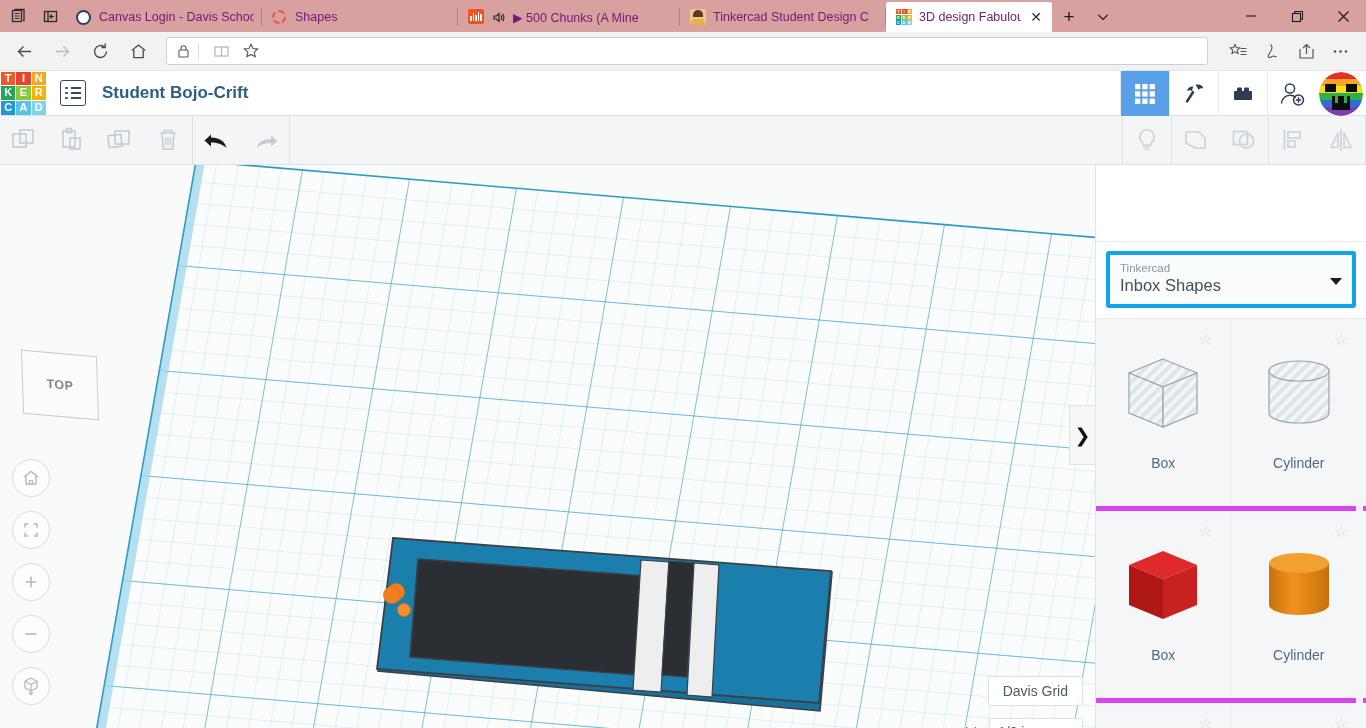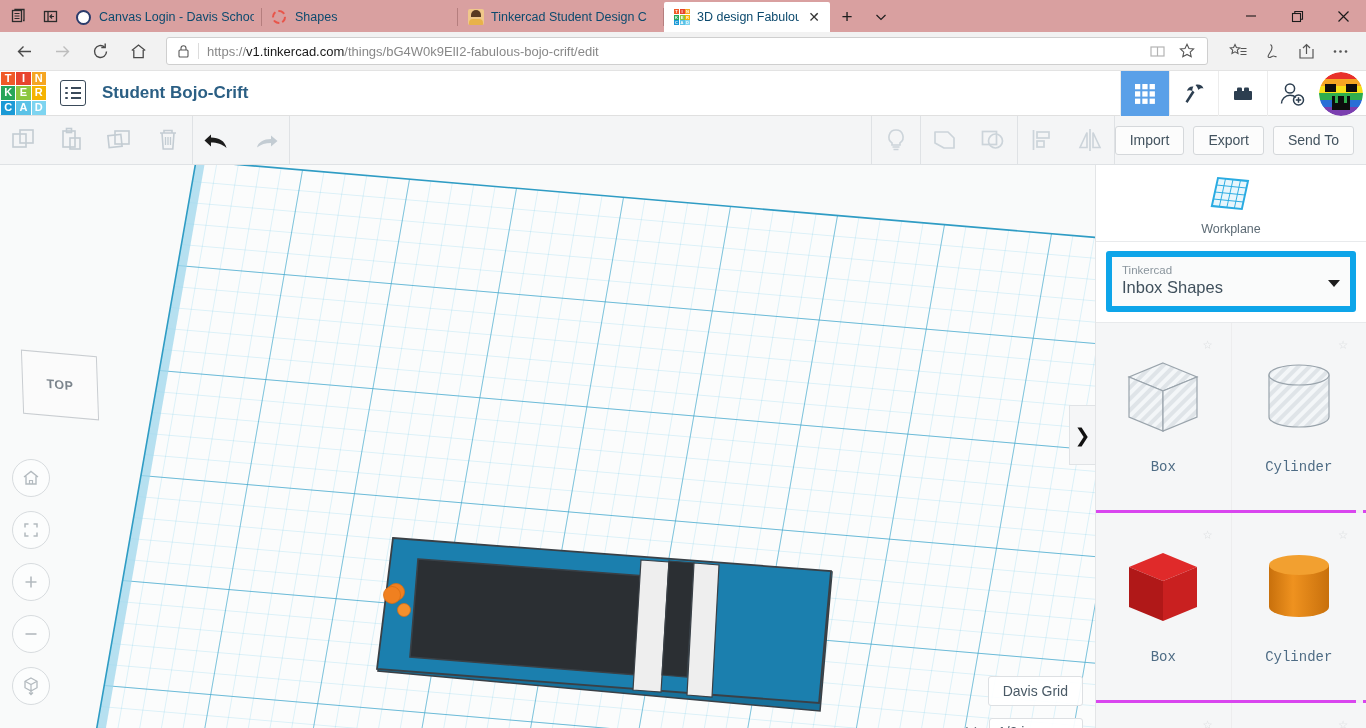--- a/index.html
+++ b/index.html
@@ -37,21 +37,21 @@
   .tab.t-sc     { width: 222px; }
   .tab.t-tink   { width: 206px; }
   .tab.t-active { width: 166px; background: #ffffff; border-radius: 2px 2px 0 0; }
   .tab:not(.t-active)::after {
     content: ""; position: absolute; right: 0; top: 6px; bottom: 6px;
     width: 1px; background: rgba(90,40,40,.28);
   }
   .tab-favicon { width: 16px; height: 16px; flex: 0 0 16px; position: relative; }
   .tab-title {
     flex: 1; white-space: nowrap; overflow: hidden;
-    font-size: 12.5px; color: #0c4a6e;
+    font-size: 12.5px; color: #701a75;
   }
   .tab-close { width: 16px; flex: 0 0 16px; text-align: center; font-size: 14px; color: #333; line-height: 1; }
   .tb-newtab, .tb-tablist {
     width: 34px; height: 30px; display: flex; align-items: center; justify-content: center;
     color: #1e1e1e;
   }
   .winbtns { display: flex; align-items: center; height: 32px; }
   .winbtn {
     width: 46px; height: 32px; display: flex; align-items: center; justify-content: center;
     color: #1b1b1b;
@@ -241,35 +241,35 @@
     border-left: 1px solid #e3e5e7; display: flex; flex-direction: column;
   }
   .rp-tools {
     height: 77px; display: flex; align-items: center; justify-content: space-around;
     padding: 6px 28px 0; border-bottom: 1px solid #e8eaec;
   }
   .rp-tool { display: flex; flex-direction: column; align-items: center; gap: 6px; width: 84px; }
   .rp-tool-label { font-size: 12.5px; color: #5c6a74; }
   .rp-select-wrap { padding: 9px 10px 10px; }
   .rp-select {
-    border: 6px solid #0ea5e9; border-radius: 3px; background: #fafbfb;
+    border: 4px solid #0ea5e9; border-radius: 3px; background: #fafbfb;
     padding: 7px 10px 9px; position: relative;
   }
   .rp-select .sub { font-size: 11.5px; color: #8a959d; margin-bottom: 2px; }
   .rp-select .main-txt { font-size: 16.5px; color: #41515d; }
   .rp-caret {
     position: absolute; right: 10px; top: 50%; margin-top: -2px;
     width: 0; height: 0; border-left: 6px solid transparent;
     border-right: 6px solid transparent; border-top: 7px solid #1d1d1d;
   }
   .rp-grid {
     flex: 1; overflow: hidden; position: relative;
     border-top: 1px solid #e8eaec; background: #fbfbfb;
   }
-  .shape-row { display: flex; border-bottom: 3px solid #d946ef; font-family: Liberation Mono, monospace; }
+  .shape-row { display: flex; border-bottom: 5px solid #d946ef; }
   .shape-cell {
     flex: 1; height: 187px; display: flex; flex-direction: column;
     align-items: center; justify-content: flex-start; padding-top: 16px;
     position: relative; background: #f5f6f7;
   }
   .shape-cell + .shape-cell { border-left: 1px solid #ededee; }
   .shape-art { height: 118px; display: flex; align-items: center; justify-content: center; }
   .shape-name { font-size: 14px; color: #4e6c85; margin-top: 2px; }
   .shape-star { position: absolute; right: 18px; top: 11px; color: #d9dcde; }
   .rp-scrollbar {
@@ -310,20 +310,38 @@
       <div class="tab-title">Canvas Login - Davis Schoo</div>
     </div>
 
     <div class="tab t-inbox">
       <div class="tab-favicon">
           <div class="fav-inbox"></div>
         </div>
       <div class="tab-title">Shapes</div>
     </div>
 
+    <div class="tab t-sc">
+      <div class="tab-favicon">
+        <div class="fav-sc">
+            <i style="height:5px"></i>
+            <i style="height:8px"></i>
+            <i style="height:6px"></i>
+            <i style="height:9px"></i>
+            <i style="height:7px"></i>
+          </div>
+      </div>
+      <div class="tb-iconbtn" style="width:15px;height:15px">
+        <svg width="15" height="15" viewBox="0 0 15 15">
+            <path d="M3 6h2.5L8 3.5v8L5.5 9H3z" fill="none" stroke="#1f1f1f" stroke-width="1.1"></path>
+            <path d="M9.8 5.3a3 3 0 010 4.4M11.4 3.9a5 5 0 010 7.2" fill="none" stroke="#1f1f1f" stroke-width="1.1"></path>
+          </svg>
+      </div>
+      <div class="tab-title">▶ 500 Chunks (A Mine</div>
+    </div>
 
     <div class="tab t-tink">
       <div class="tab-favicon">
           <div class="fav-person"></div>
         </div>
       <div class="tab-title">Tinkercad Student Design C</div>
     </div>
 
     <div class="tab t-active">
       <div class="tab-favicon">
@@ -395,21 +413,20 @@
   </div>
 
   <div class="urlbar">
     <div class="lock-icon">
       <svg width="13" height="15" viewBox="0 0 13 15">
           <rect x="2" y="6" width="9" height="7" rx="1" fill="none" stroke="#5a5a5a" stroke-width="1.1"></rect>
           <path d="M4 6V4.3a2.5 2.5 0 015 0V6" fill="none" stroke="#5a5a5a" stroke-width="1.1"></path>
         </svg>
     </div>
     <div class="url-sep"></div>
-    <div class="url-text">https://<b>v1.</b><i>tinkercad.com</i><span>/things/bG4W0k9ElI2-fabulous-bojo-crift/edit</span></div>
     <div class="url-right">
       <div class="url-icbtn">
         <svg width="17" height="17" viewBox="0 0 17 17">
             <rect x="2" y="4" width="13" height="9" fill="none" stroke="#b4b4b4" stroke-width="1.2"></rect>
             <path d="M8.5 4v9" stroke="#b4b4b4" stroke-width="1.2"></path>
           </svg>
       </div>
       <div class="url-icbtn">
         <svg width="18" height="18" viewBox="0 0 18 18">
             <path d="M9 2.2l2 4.3 4.6.5-3.4 3.1 1 4.6L9 12.4l-4.2 2.3 1-4.6L2.4 7l4.6-.5z" fill="none" stroke="#555" stroke-width="1.1"></path>
@@ -598,25 +615,20 @@
   </div>
   <div class="tool">
     <svg width="30" height="28" viewBox="0 0 30 28">
         <path d="M15 3v22" stroke="#ccd4da" stroke-width="1.7"></path>
         <path d="M12 6.5L5 21.5h7z" fill="none" stroke="#ccd4da" stroke-width="1.6"></path>
         <path d="M18 6.5l7 15h-7z" fill="none" stroke="#ccd4da" stroke-width="1.6"></path>
       </svg>
   </div>
   <div class="tb-divider"></div>
 
-  <div class="tb-btns">
-    <div class="tb-btn">Import</div>
-    <div class="tb-btn">Export</div>
-    <div class="tb-btn">Send To</div>
-  </div>
 </div>
 
 <div class="main">
 
   <div class="viewport">
 
     <svg class="workplane" viewBox="0 0 1095 595" preserveAspectRatio="none">
       <defs>
         <pattern id="minor" width="21.4" height="21" patternUnits="userSpaceOnUse">
           <path d="M21.4 0V21M0 21H21.4" fill="none" stroke="#6ec6e8" stroke-width="0.7" opacity="0.62"></path>
@@ -702,29 +714,20 @@
         <span>1/8 in</span>
 
       </div>
     </div>
 
     <div class="panel-toggle">❯</div>
   </div>
 
   <div class="rpanel">
     <div class="rp-tools">
-      <div class="rp-tool">
-        <svg width="46" height="40" viewBox="0 0 46 40">
-          <g transform="matrix(1,0.1,-0.22,1,10,2)">
-            <rect x="0" y="0" width="30" height="28" fill="#e8f6fc" stroke="#29abe2" stroke-width="2"></rect>
-            <path d="M7.5 0v28M15 0v28M22.5 0v28M0 7h30M0 14h30M0 21h30" stroke="#29abe2" stroke-width="0.9"></path>
-          </g>
-        </svg>
-        <div class="rp-tool-label">Workplane</div>
-      </div>
     </div>
 
     <div class="rp-select-wrap">
       <div class="rp-select">
         <div class="sub">Tinkercad</div>
         <div class="main-txt">Inbox Shapes</div>
         <div class="rp-caret"></div>
       </div>
     </div>
 

